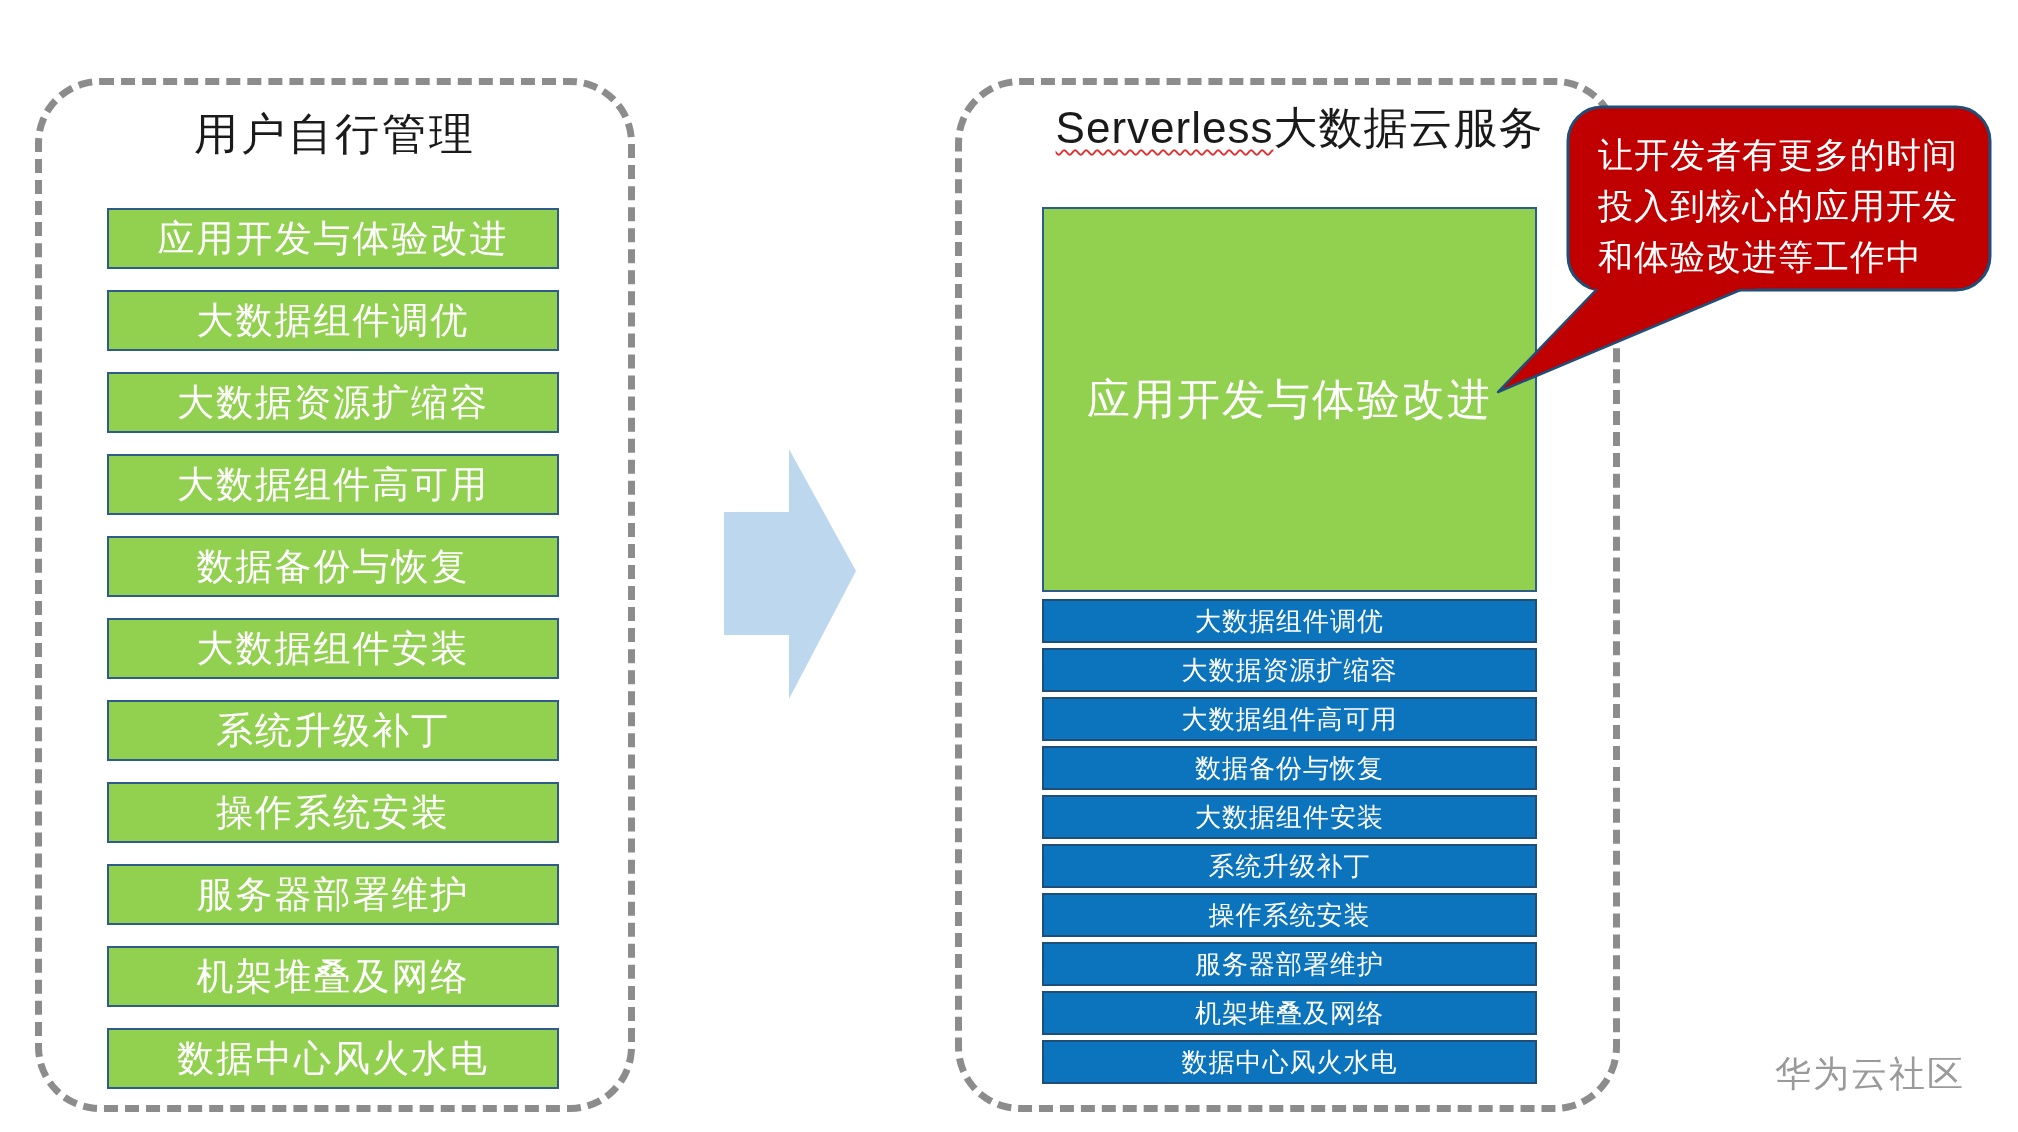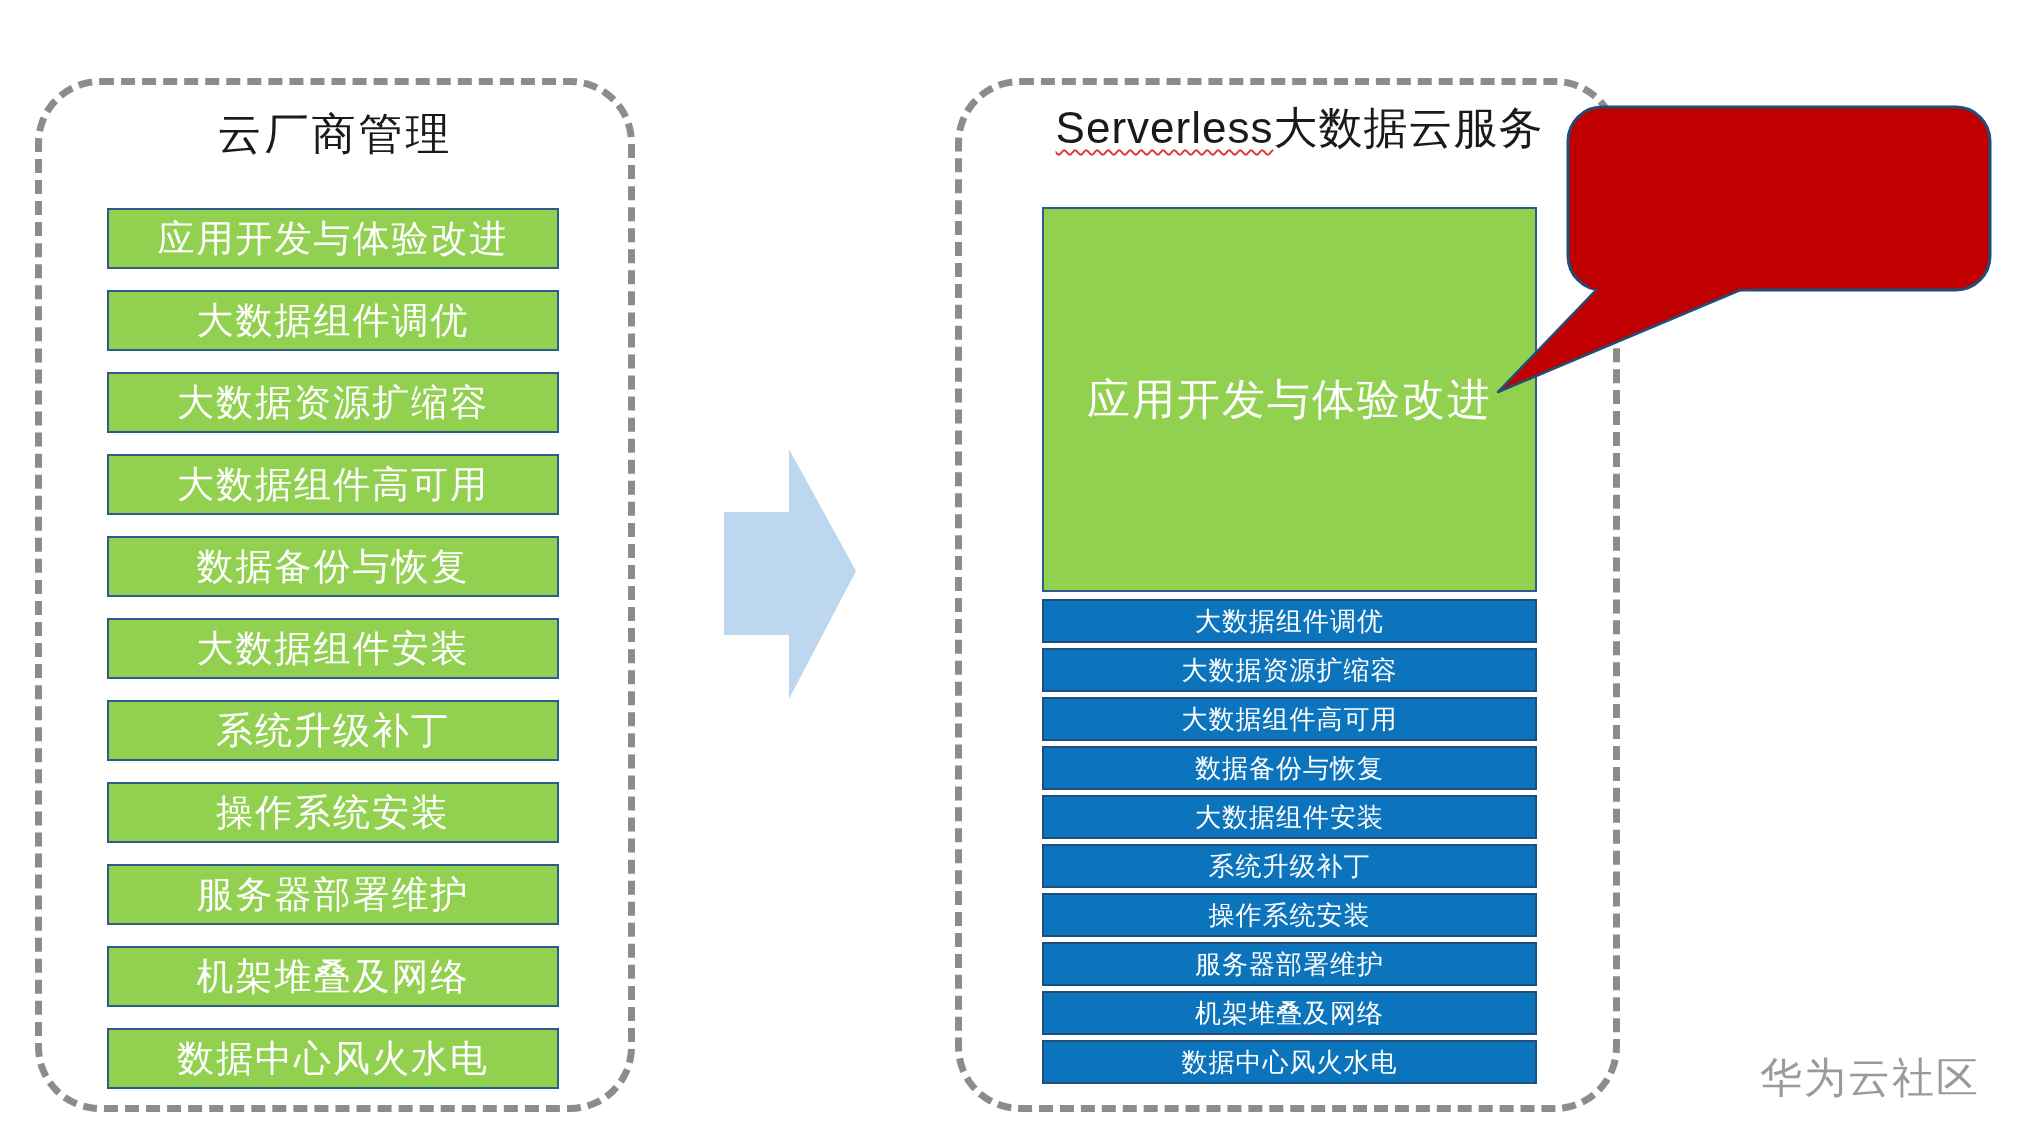--- a/index.html
+++ b/index.html
@@ -125,33 +125,33 @@
   }
   #legend-user   { top: 888px; height: 64px; background: #92d050; border: 2px solid #7aa93e; }
   #legend-vendor { top: 977px; height: 65px; background: #0c74bc; }
 
   #watermark {
     position: absolute;
     left: 1740px; top: 1050px;
     width: 260px;
     text-align: center;
     font-family: "Liberation Sans", "DejaVu Sans", sans-serif;
-    font-size: 42px;
+    font-size: 36px;
     color: #9a9a9a;
     letter-spacing: 2px;
     white-space: nowrap;
   }
 </style>
 </head>
 <body>
 
 <div id="stage">
 
   <div id="left-panel" class="dashed-panel">
-    <div id="left-title" class="panel-title">云厂商管理</div>
+    <div id="left-title" class="panel-title">用户自行管理</div>
     <div id="left-task-list" class="task-list">
         <div class="task-box">应用开发与体验改进</div>
         <div class="task-box">大数据组件调优</div>
         <div class="task-box">大数据资源扩缩容</div>
         <div class="task-box">大数据组件高可用</div>
         <div class="task-box">数据备份与恢复</div>
         <div class="task-box">大数据组件安装</div>
         <div class="task-box">系统升级补丁</div>
         <div class="task-box">操作系统安装</div>
         <div class="task-box">服务器部署维护</div>
@@ -182,18 +182,23 @@
         <div class="task-box">数据中心风火水电</div>
       </div>
   </div>
 
   <div id="callout">
     <svg id="callout-svg" width="538" height="312" viewBox="0 0 538 312">
       <rect x="88" y="12" width="422" height="183" rx="34" ry="34" fill="#c00000" stroke="#1f4e79" stroke-width="3"></rect>
       <path d="M 265,193 L 18,297 L 118,193" fill="#c00000" stroke="#1f4e79" stroke-width="2.5" stroke-linejoin="round"></path>
       <rect x="110" y="180" width="165" height="14" fill="#c00000"></rect>
     </svg>
+    <div id="callout-text">
+        <div>让开发者有更多的时间</div>
+        <div>投入到核心的应用开发</div>
+        <div>和体验改进等工作中</div>
+      </div>
   </div>
 
 
   <div id="watermark">华为云社区</div>
 
 </div>
 
 </body></html>

